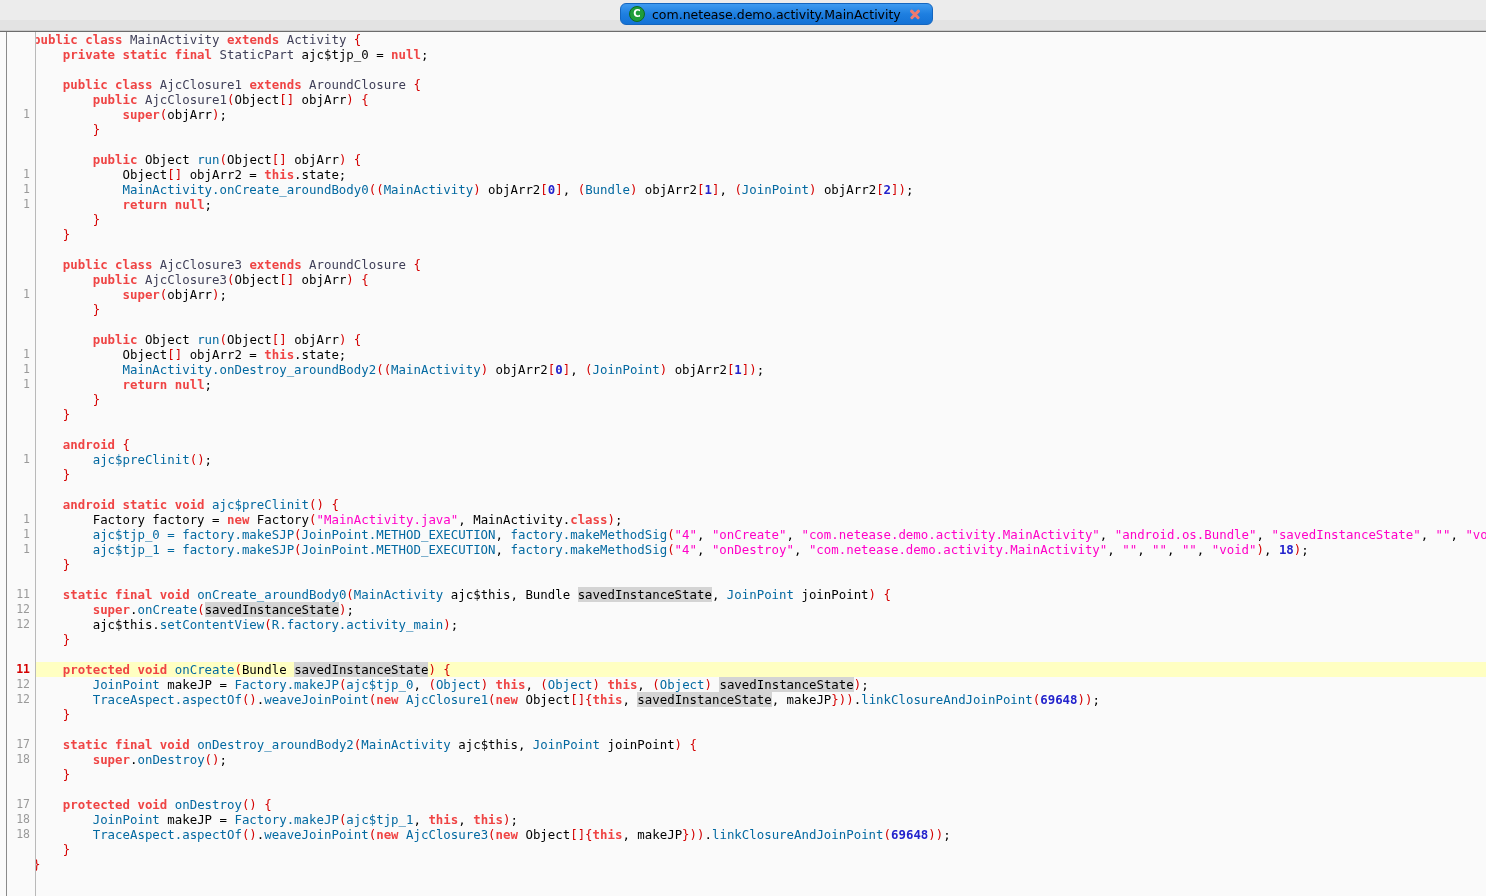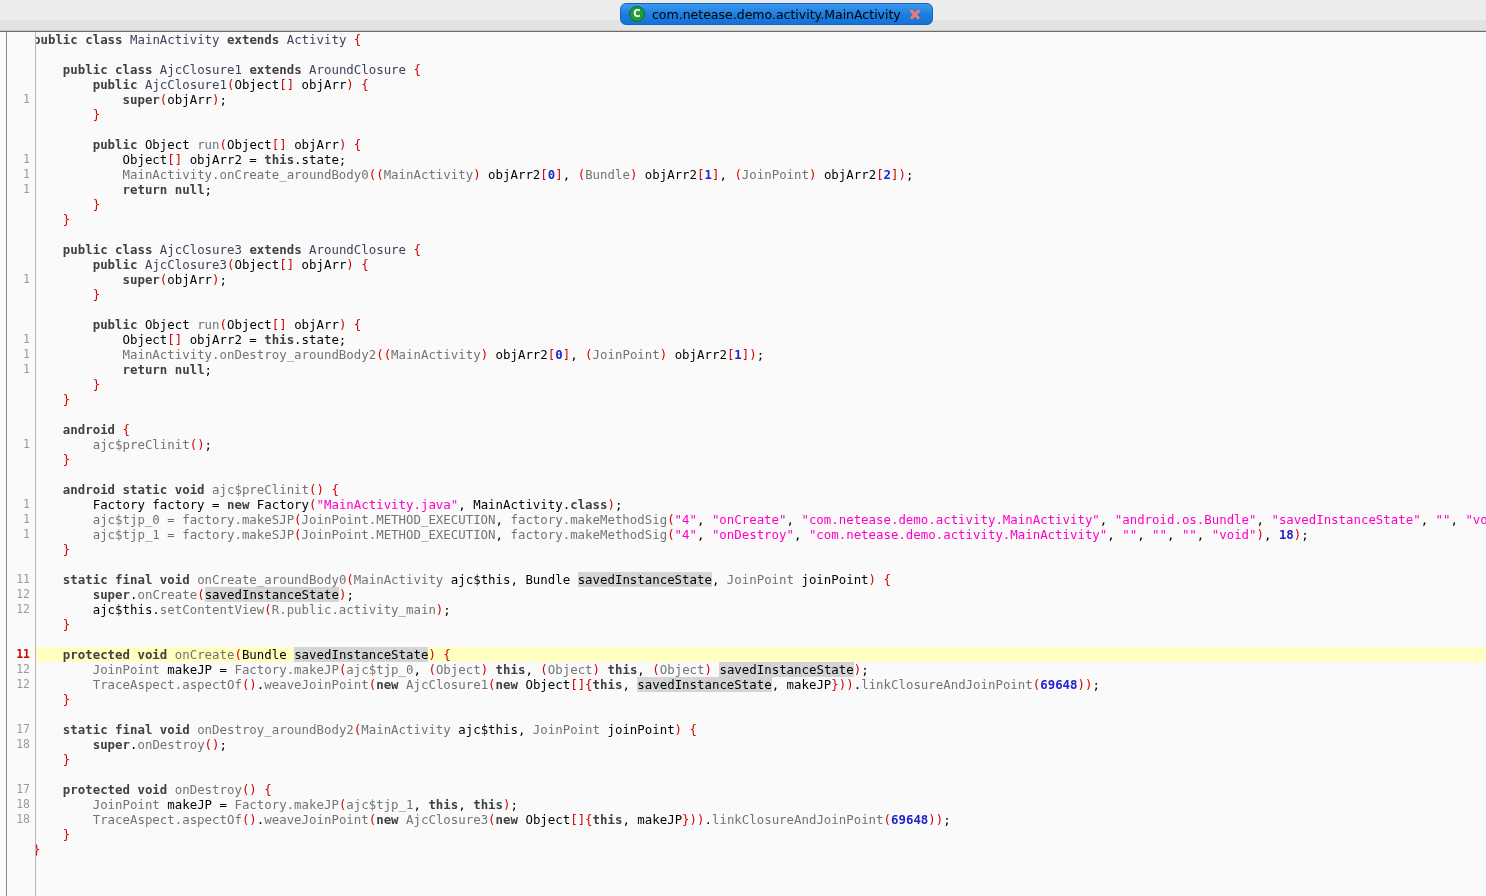--- a/index.html
+++ b/index.html
@@ -133,23 +133,23 @@
     z-index: 6;
   }
   .ln.hl .lnum { color: #d40000; font-weight: bold; }
   .ltext {
     display: block;
     margin-left: 33px;
     padding-left: 0;
   }
 
   
-  .kw   { color: #404040; font-weight: bold; }
+  .kw   { color: #ef4444; font-weight: bold; }
   .typ  { color: #3f3f58; }
-  .mth  { color: #737373; }
+  .mth  { color: #0369a1; }
   .str  { color: #ff00c8; }
   .num  { color: #2222cc; font-weight: bold; }
   .pun  { color: #d40000; }
   .occ  { background: #d4d4d4; text-align: center; }
 </style>
 </head>
 <body>
 
 <div id="tabbar">
   <div id="tab">
@@ -157,20 +157,21 @@
     <span id="tab-title">com.netease.demo.activity.MainActivity</span>
     <span id="tab-close"></span>
   </div>
 </div>
 
 <div id="editor">
   <div id="annot-strip"></div>
   <div id="gutter"></div>
   <div id="code">
       <div class="ln"><span class="lnum"></span><span class="ltext"><span class="kw">public class</span> <span class="typ">MainActivity</span> <span class="kw">extends</span> <span class="typ">Activity</span> <span class="pun">{</span></span></div>
+      <div class="ln"><span class="lnum"></span><span class="ltext">    <span class="kw">private static final</span> <span class="typ">StaticPart</span> ajc$tjp_0 = <span class="kw">null</span>;</span></div>
       <div class="ln"><span class="lnum"></span><span class="ltext">&nbsp;</span></div>
       <div class="ln"><span class="lnum"></span><span class="ltext">    <span class="kw">public class</span> <span class="typ">AjcClosure1</span> <span class="kw">extends</span> <span class="typ">AroundClosure</span> <span class="pun">{</span></span></div>
       <div class="ln"><span class="lnum"></span><span class="ltext">        <span class="kw">public</span> <span class="typ">AjcClosure1</span><span class="pun">(</span>Object<span class="pun">[]</span> objArr<span class="pun">)</span> <span class="pun">{</span></span></div>
       <div class="ln"><span class="lnum">1</span><span class="ltext">            <span class="kw">super</span><span class="pun">(</span>objArr<span class="pun">)</span>;</span></div>
       <div class="ln"><span class="lnum"></span><span class="ltext">        <span class="pun">}</span></span></div>
       <div class="ln"><span class="lnum"></span><span class="ltext">&nbsp;</span></div>
       <div class="ln"><span class="lnum"></span><span class="ltext">        <span class="kw">public</span> Object <span class="mth">run</span><span class="pun">(</span>Object<span class="pun">[]</span> objArr<span class="pun">)</span> <span class="pun">{</span></span></div>
       <div class="ln"><span class="lnum">1</span><span class="ltext">            Object<span class="pun">[]</span> objArr2 = <span class="kw">this</span>.state;</span></div>
       <div class="ln"><span class="lnum">1</span><span class="ltext">            <span class="mth">MainActivity.onCreate_aroundBody0</span><span class="pun">((</span><span class="mth">MainActivity</span><span class="pun">)</span> objArr2<span class="pun">[</span><span class="num">0</span><span class="pun">]</span>, <span class="pun">(</span><span class="mth">Bundle</span><span class="pun">)</span> objArr2<span class="pun">[</span><span class="num">1</span><span class="pun">]</span>, <span class="pun">(</span><span class="mth">JoinPoint</span><span class="pun">)</span> objArr2<span class="pun">[</span><span class="num">2</span><span class="pun">])</span>;</span></div>
       <div class="ln"><span class="lnum">1</span><span class="ltext">            <span class="kw">return null</span>;</span></div>
@@ -194,21 +195,21 @@
       <div class="ln"><span class="lnum"></span><span class="ltext">    <span class="pun">}</span></span></div>
       <div class="ln"><span class="lnum"></span><span class="ltext">&nbsp;</span></div>
       <div class="ln"><span class="lnum"></span><span class="ltext">    <span class="kw">android static void</span> <span class="mth">ajc$preClinit</span><span class="pun">()</span> <span class="pun">{</span></span></div>
       <div class="ln"><span class="lnum">1</span><span class="ltext">        Factory factory = <span class="kw">new</span> Factory<span class="pun">(</span><span class="str">"MainActivity.java"</span>, MainActivity.<span class="kw">class</span><span class="pun">)</span>;</span></div>
       <div class="ln"><span class="lnum">1</span><span class="ltext">        <span class="mth">ajc$tjp_0 = factory.makeSJP</span><span class="pun">(</span><span class="mth">JoinPoint.METHOD_EXECUTION</span>, <span class="mth">factory.makeMethodSig</span><span class="pun">(</span><span class="str">"4"</span>, <span class="str">"onCreate"</span>, <span class="str">"com.netease.demo.activity.MainActivity"</span>, <span class="str">"android.os.Bundle"</span>, <span class="str">"savedInstanceState"</span>, <span class="str">""</span>, <span class="str">"void"</span>, ;</span></div>
       <div class="ln"><span class="lnum">1</span><span class="ltext">        <span class="mth">ajc$tjp_1 = factory.makeSJP</span><span class="pun">(</span><span class="mth">JoinPoint.METHOD_EXECUTION</span>, <span class="mth">factory.makeMethodSig</span><span class="pun">(</span><span class="str">"4"</span>, <span class="str">"onDestroy"</span>, <span class="str">"com.netease.demo.activity.MainActivity"</span>, <span class="str">""</span>, <span class="str">""</span>, <span class="str">""</span>, <span class="str">"void"</span><span class="pun">)</span>, <span class="num">18</span><span class="pun">)</span>;</span></div>
       <div class="ln"><span class="lnum"></span><span class="ltext">    <span class="pun">}</span></span></div>
       <div class="ln"><span class="lnum"></span><span class="ltext">&nbsp;</span></div>
       <div class="ln"><span class="lnum">11</span><span class="ltext">    <span class="kw">static final void</span> <span class="mth">onCreate_aroundBody0</span><span class="pun">(</span><span class="mth">MainActivity</span> ajc$this, Bundle <span class="occ">savedInstanceState</span>, <span class="mth">JoinPoint</span> joinPoint<span class="pun">)</span> <span class="pun">{</span></span></div>
       <div class="ln"><span class="lnum">12</span><span class="ltext">        <span class="kw">super</span>.<span class="mth">onCreate</span><span class="pun">(</span><span class="occ">savedInstanceState</span><span class="pun">)</span>;</span></div>
-      <div class="ln"><span class="lnum">12</span><span class="ltext">        ajc$this.<span class="mth">setContentView</span><span class="pun">(</span><span class="mth">R.public.activity_main</span><span class="pun">)</span>;</span></div>
+      <div class="ln"><span class="lnum">12</span><span class="ltext">        ajc$this.<span class="mth">setContentView</span><span class="pun">(</span><span class="mth">R.factory.activity_main</span><span class="pun">)</span>;</span></div>
       <div class="ln"><span class="lnum"></span><span class="ltext">    <span class="pun">}</span></span></div>
       <div class="ln"><span class="lnum"></span><span class="ltext">&nbsp;</span></div>
       <div class="ln hl"><span class="lnum">11</span><span class="ltext">    <span class="kw">protected void</span> <span class="mth">onCreate</span><span class="pun">(</span>Bundle <span class="occ">savedInstanceState</span><span class="pun">)</span> <span class="pun">{</span></span></div>
       <div class="ln"><span class="lnum">12</span><span class="ltext">        <span class="mth">JoinPoint</span> makeJP = <span class="mth">Factory.makeJP</span><span class="pun">(</span><span class="mth">ajc$tjp_0</span>, <span class="pun">(</span><span class="mth">Object</span><span class="pun">)</span> <span class="kw">this</span>, <span class="pun">(</span><span class="mth">Object</span><span class="pun">)</span> <span class="kw">this</span>, <span class="pun">(</span><span class="mth">Object</span><span class="pun">)</span> <span class="occ">savedInstanceState</span><span class="pun">)</span>;</span></div>
       <div class="ln"><span class="lnum">12</span><span class="ltext">        <span class="mth">TraceAspect.aspectOf</span><span class="pun">()</span>.<span class="mth">weaveJoinPoint</span><span class="pun">(</span><span class="kw">new</span> <span class="mth">AjcClosure1</span><span class="pun">(</span><span class="kw">new</span> Object<span class="pun">[]{</span><span class="kw">this</span>, <span class="occ">savedInstanceState</span>, makeJP<span class="pun">}))</span>.<span class="mth">linkClosureAndJoinPoint</span><span class="pun">(</span><span class="num">69648</span><span class="pun">))</span>;</span></div>
       <div class="ln"><span class="lnum"></span><span class="ltext">    <span class="pun">}</span></span></div>
       <div class="ln"><span class="lnum"></span><span class="ltext">&nbsp;</span></div>
       <div class="ln"><span class="lnum">17</span><span class="ltext">    <span class="kw">static final void</span> <span class="mth">onDestroy_aroundBody2</span><span class="pun">(</span><span class="mth">MainActivity</span> ajc$this, <span class="mth">JoinPoint</span> joinPoint<span class="pun">)</span> <span class="pun">{</span></span></div>
       <div class="ln"><span class="lnum">18</span><span class="ltext">        <span class="kw">super</span>.<span class="mth">onDestroy</span><span class="pun">()</span>;</span></div>
       <div class="ln"><span class="lnum"></span><span class="ltext">    <span class="pun">}</span></span></div>

